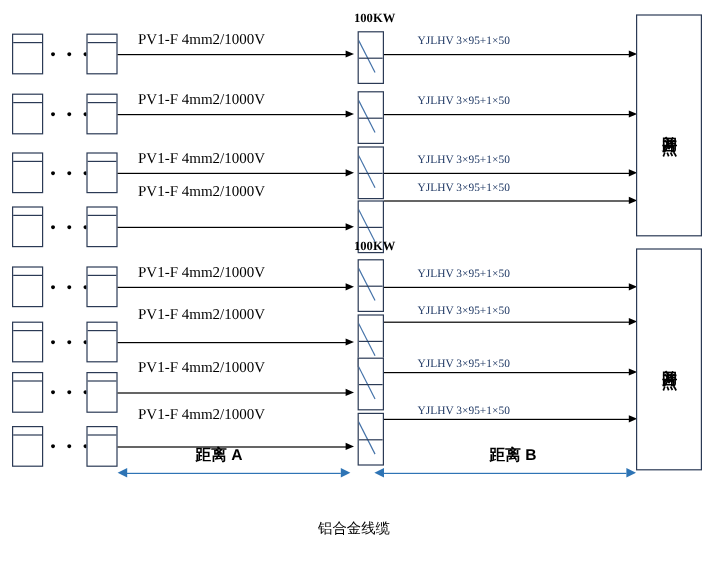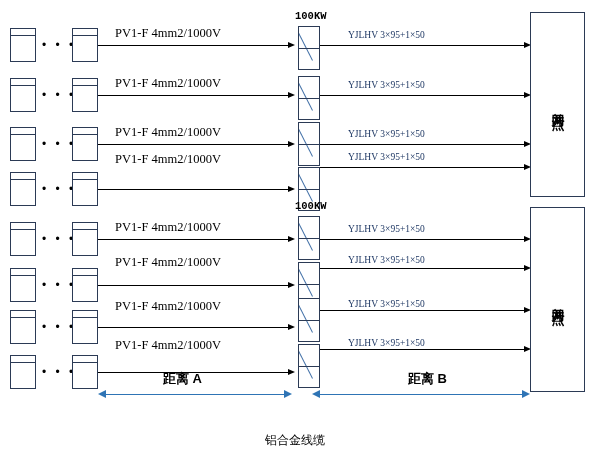--- a/index.html
+++ b/index.html
@@ -94,21 +94,21 @@
     left: 0;
     top: 50%;
     width: 100%;
     height: 0;
     border-top: 1px solid #2b3a55;
   }
   .kw-label {
     position: absolute;
     font-size: 10.5px;
     font-weight: bold;
-    font-family: Liberation Mono, monospace;
+    font-family: Liberation Serif, serif;
     white-space: nowrap;
   }
   .grid-box {
     position: absolute;
     border: 1px solid #2b3a55;
     background: #ffffff;
     box-sizing: border-box;
   }
   .grid-box .vtext {
     position: absolute;

